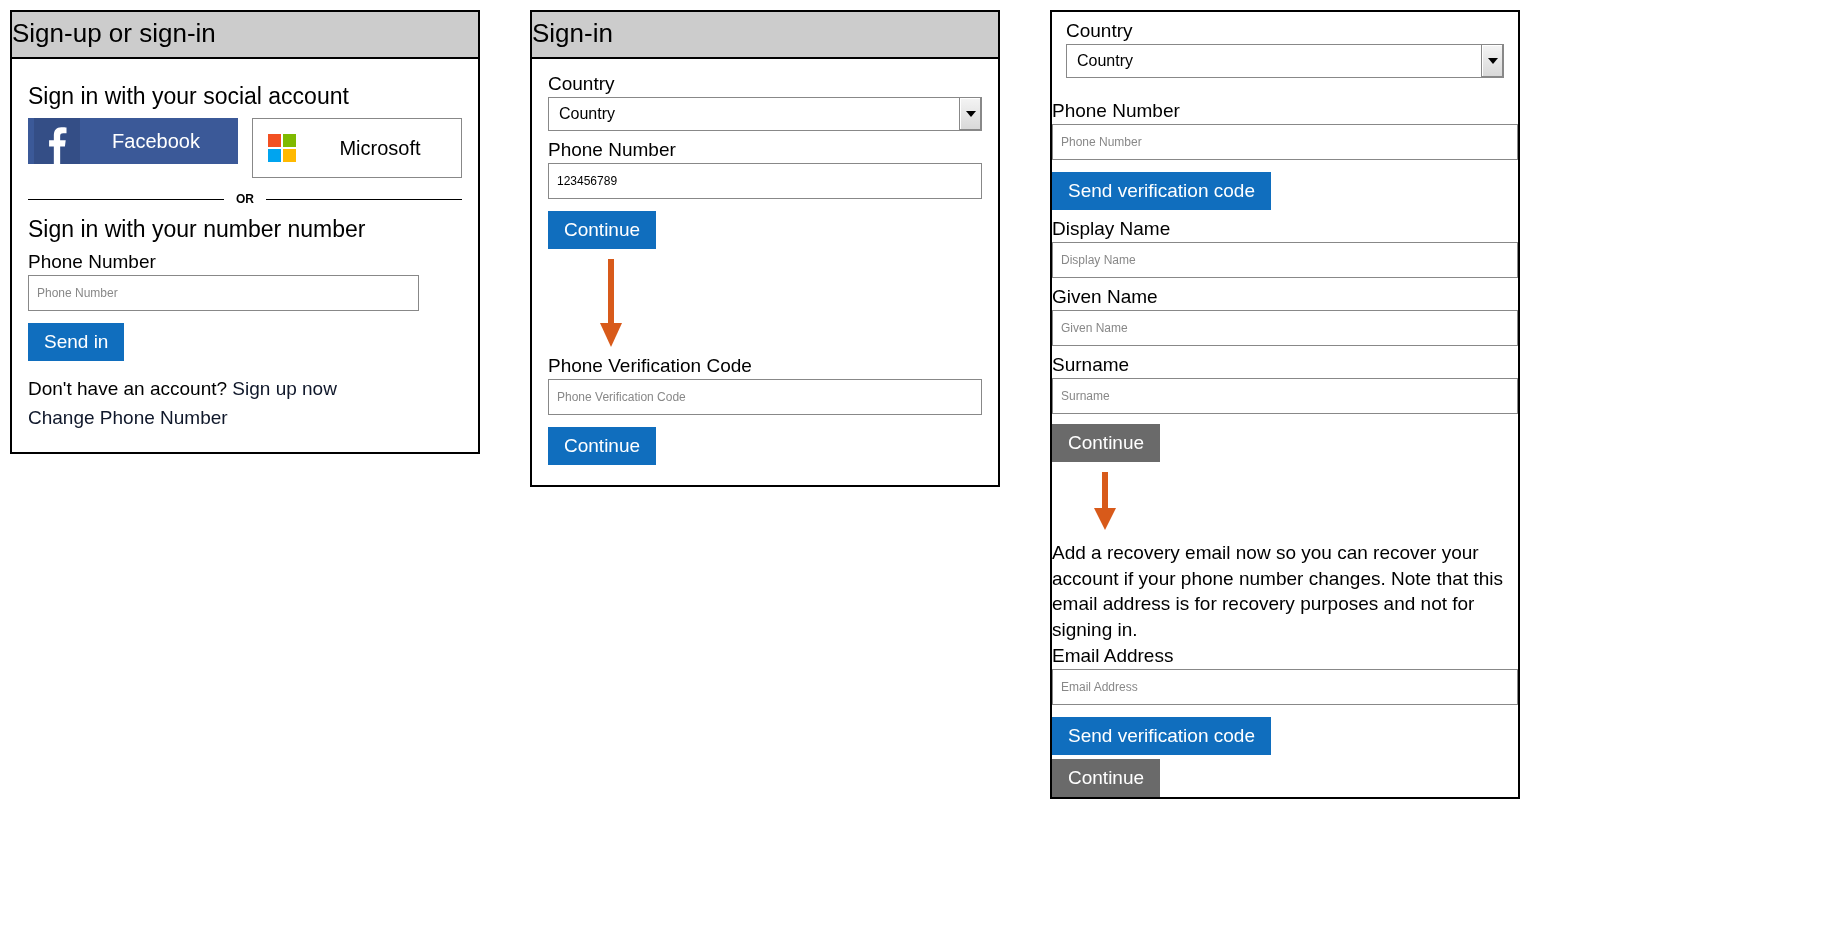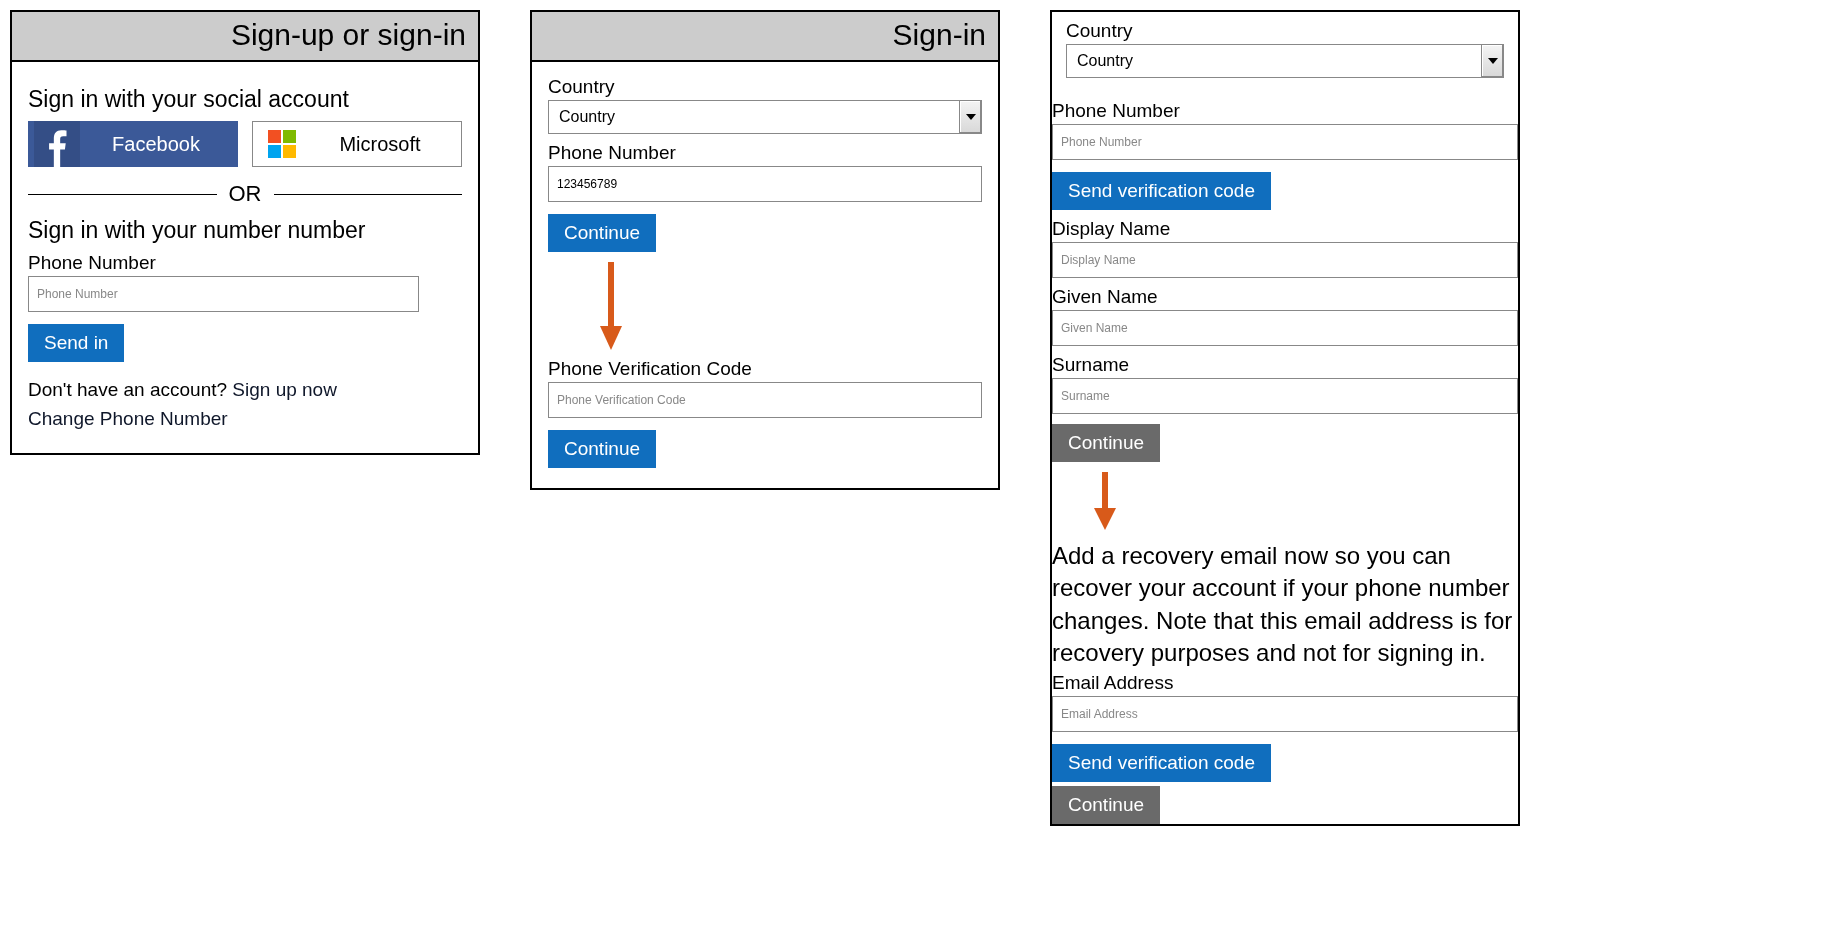--- a/index.html
+++ b/index.html
@@ -18,23 +18,23 @@
   .panel {
     border: 2px solid #000;
     width: 470px;
     background: #fff;
     display: flex;
     flex-direction: column;
   }
   .panel-header {
     background: #cccccc;
     border-bottom: 2px solid #000;
-    text-align: right;
-    font-size: 30px;
-    padding: 6px 12px 8px;
+    text-align: left;
+    font-size: 26px;
+    padding: 6px 0 8px;
     font-weight: 400;
   }
   .panel-body {
     padding: 14px 16px 20px;
   }
   .section-label {
     font-size: 23px;
     margin: 10px 0 8px;
   }
   .social-row {
@@ -65,21 +65,21 @@
   .fb-label {
     flex: 1;
     text-align: center;
     font-size: 20px;
   }
   .ms-btn {
     display: flex;
     align-items: center;
     background: #fff;
     color: #000;
-    height: 46px;
+    height: 60px;
     width: 210px;
     border: 1px solid #888;
     cursor: pointer;
   }
   .ms-icon {
     width: 46px;
     height: 46px;
     display: flex;
     align-items: center;
     justify-content: center;
@@ -106,22 +106,22 @@
     align-items: center;
     margin: 14px 0 6px;
   }
   .or-divider .line {
     flex: 1;
     height: 1px;
     background: #000;
   }
   .or-divider .or-text {
     padding: 0 12px;
-    font-weight: 400;
-    font-size: 22px;
+    font-weight: 700;
+    font-size: 12px;
   }
   .field-label {
     font-size: 19px;
     margin: 8px 0 2px;
   }
   .text-input, .select-input {
     width: 100%;
     height: 36px;
     border: 1px solid #888;
     padding: 4px 8px;
@@ -186,21 +186,21 @@
   .arrow-down {
     display: flex;
     justify-content: flex-start;
     padding-left: 50px;
     margin: 8px 0;
   }
   .arrow-down.center { padding-left: 40px; }
   .arrow-svg { width: 26px; height: 90px; }
   .arrow-svg.short { height: 60px; }
   .recovery-text {
-    font-size: 24px;
+    font-size: 19px;
     line-height: 1.35;
     margin-top: 2px;
   }
   .signup-body { padding: 8px 14px 14px; }
   .signup-body .field-label { margin-top: 6px; }
 </style>
 </head>
 <body>
 
 <div class="panel">

